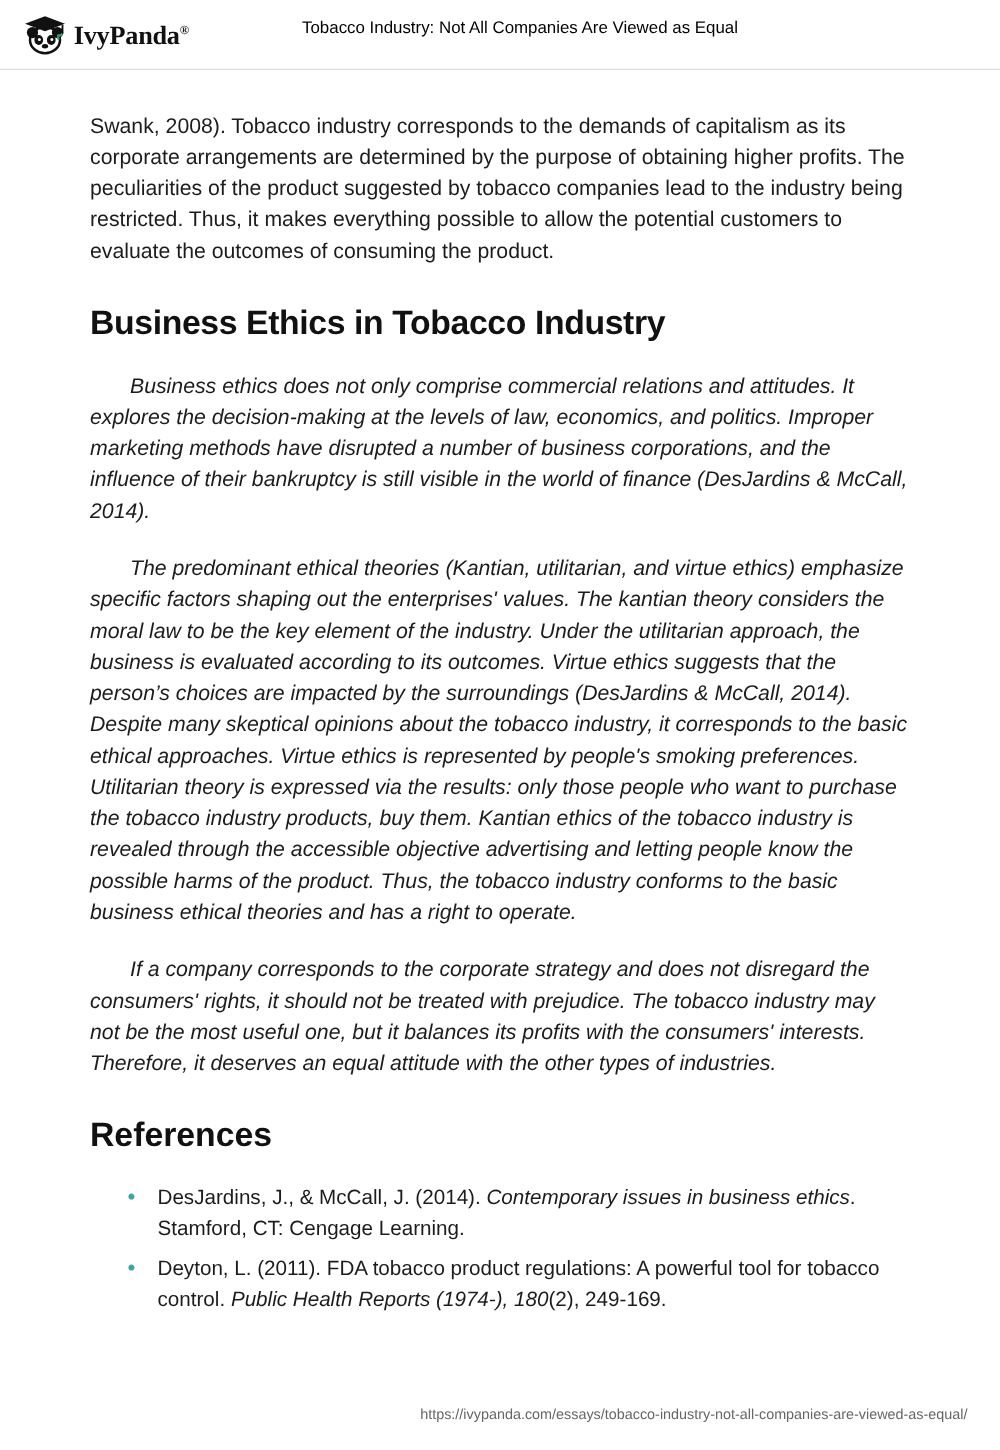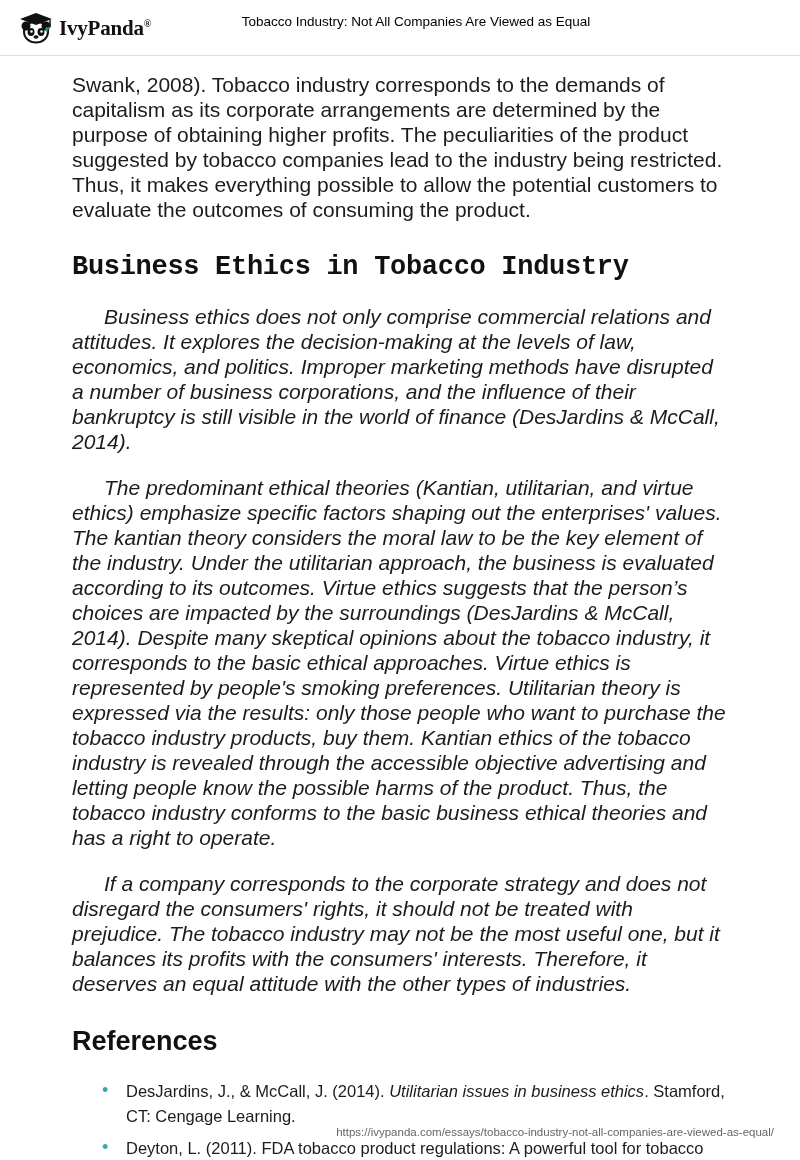--- a/index.html
+++ b/index.html
@@ -72,35 +72,35 @@
   
   .content {
     position: absolute;
     top: 56px;
     left: 0;
     width: 800px;
     padding: 16px 72px 0 72px;
     box-sizing: border-box;
   }
   p.para {
-    font-size: 21px;
+    font-size: 17px;
     line-height: 25px;
     color: #1c1c1c;
-    margin: 0 0 0 0;
+    margin: 16px 0 0 0;
     text-indent: 0;
   }
   p.para + p.para {
     margin-top: 21px;
   }
   p.indent {
     text-indent: 32px;
     font-style: italic;
   }
   h2.section {
-    font-family: Liberation Mono, monospace;
+    font-family: Liberation Sans, sans-serif;
     font-size: 27px;
     font-weight: bold;
     color: #111111;
     margin: 30px 0 0 0;
     letter-spacing: -0.3px;
   }
   h2.section + p.para {
     margin-top: 22px;
   }
   .refs-heading {
@@ -182,21 +182,21 @@
     <p class="para indent">Business ethics does not only comprise commercial relations and attitudes. It explores the decision-making at the levels of law, economics, and politics. Improper marketing methods have disrupted a number of business corporations, and the influence of their bankruptcy is still visible in the world of finance (DesJardins &amp; McCall, 2014).</p>
 
     <p class="para indent">The predominant ethical theories (Kantian, utilitarian, and virtue ethics) emphasize specific factors shaping out the enterprises' values. The kantian theory considers the moral law to be the key element of the industry. Under the utilitarian approach, the business is evaluated according to its outcomes. Virtue ethics suggests that the person’s choices are impacted by the surroundings (DesJardins &amp; McCall, 2014). Despite many skeptical opinions about the tobacco industry, it corresponds to the basic ethical approaches. Virtue ethics is represented by people's smoking preferences. Utilitarian theory is expressed via the results: only those people who want to purchase the tobacco industry products, buy them. Kantian ethics of the tobacco industry is revealed through the accessible objective advertising and letting people know the possible harms of the product. Thus, the tobacco industry conforms to the basic business ethical theories and has a right to operate.</p>
 
 
     <p class="para indent">If a company corresponds to the corporate strategy and does not disregard the consumers' rights, it should not be treated with prejudice. The tobacco industry may not be the most useful one, but it balances its profits with the consumers' interests. Therefore, it deserves an equal attitude with the other types of industries.</p>
 
     <h2 class="refs-heading">References</h2>
 
     <ul class="reflist">
-      <li><span>DesJardins, J., &amp; McCall, J. (2014). </span><span class="it">Utilitarian issues in business ethics</span><span>. Stamford, CT: Cengage Learning.</span></li>
+      <li><span>DesJardins, J., &amp; McCall, J. (2014). </span><span class="it">Contemporary issues in business ethics</span><span>. Stamford, CT: Cengage Learning.</span></li>
       <li><span>Deyton, L. (2011). FDA tobacco product regulations: A powerful tool for tobacco control. </span><span class="it">Public Health Reports (1974-), 180</span><span>(2), 249-169.</span></li>
     </ul>
 
   </div>
 
   <a class="footer" href="#">https://ivypanda.com/essays/tobacco-industry-not-all-companies-are-viewed-as-equal/</a>
 
 </div>
 
 </body></html>

